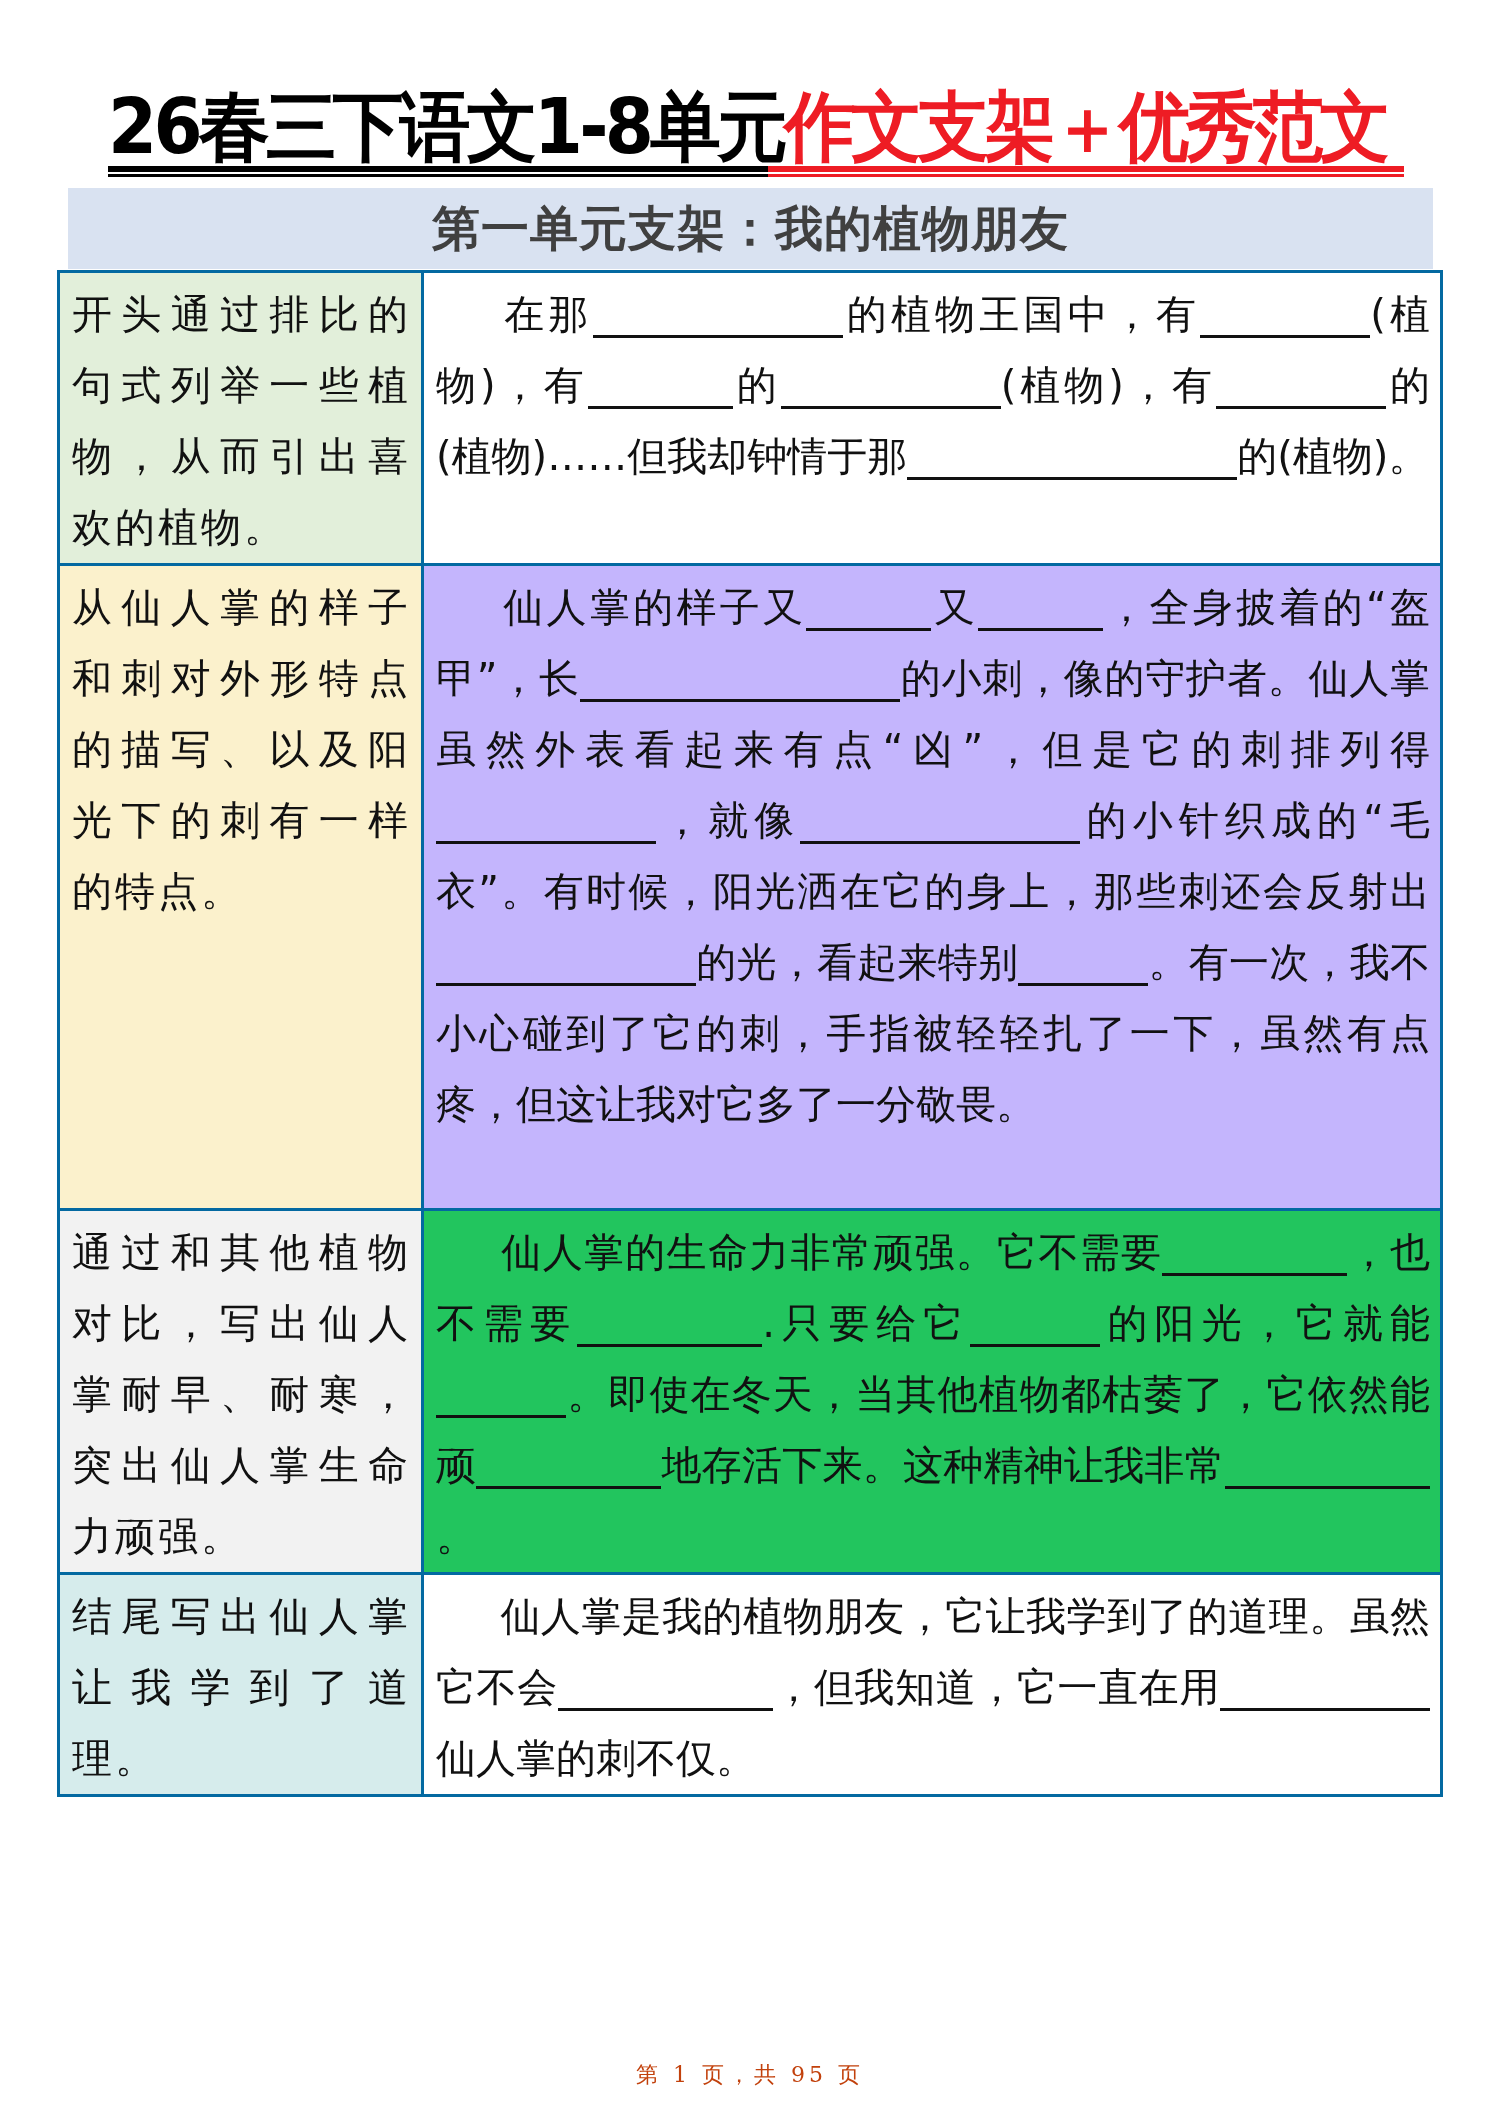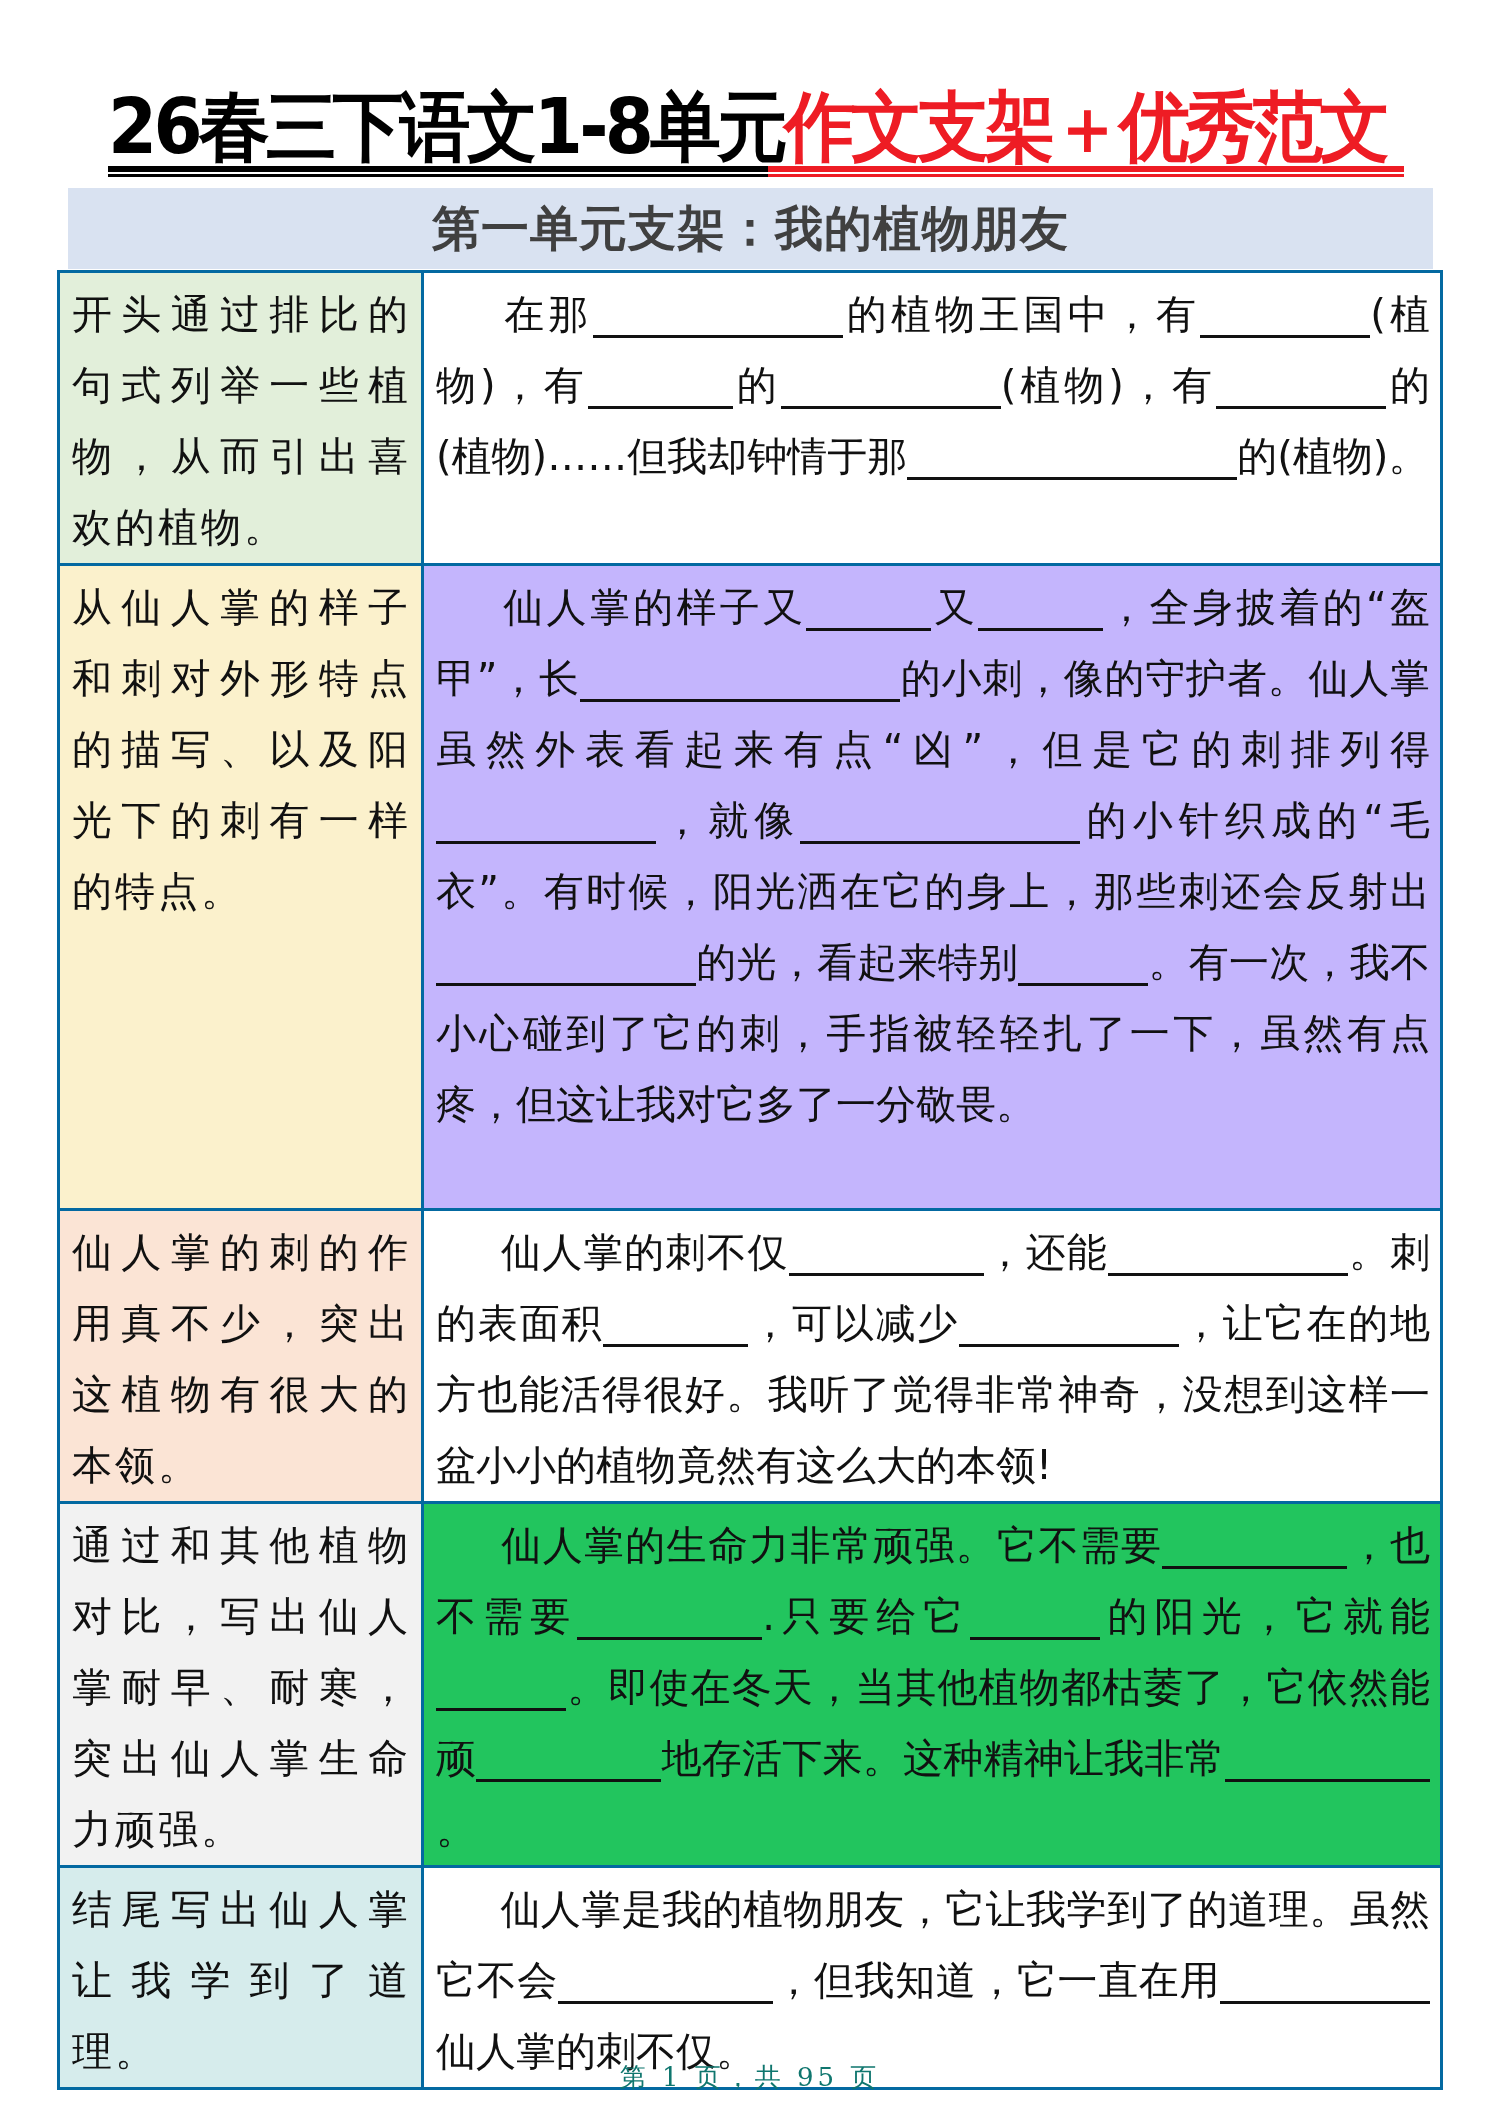--- a/index.html
+++ b/index.html
@@ -37,21 +37,21 @@
   .r1 .lead { background:#e2efda; } .r1 .body-cell { background:#ffffff; }
   .r2 .lead { background:#fbf1cc; } .r2 .body-cell { background:#c4b5fd; }
   .r3 .lead { background:#fbe4d5; } .r3 .body-cell { background:#ffffff; }
   .r4 .lead { background:#f2f2f2; } .r4 .body-cell { background:#22c55e; }
   .r5 .lead { background:#d6ecec; } .r5 .body-cell { background:#ffffff; }
 
   tr.r1 { height:285px; } tr.r2 { height:645px; } tr.r3 { height:283px; }
   tr.r4 { height:347px;margin-left:48px; } tr.r5 { height:215px; }
 
   .footer { position:absolute; left:0; width:1500px; top:2060px; text-align:center;
-            font-family:"DejaVu Serif","Liberation Serif",serif; font-size:26px; color:#0f766e;
+            font-family:"DejaVu Serif","Liberation Serif",serif; font-size:22px; color:#c2410c;
             letter-spacing:4px; }
 </style>
 </head>
 <body>
 
 <div class="title">
   <span class="t-black">26春三下语文1-8单元</span><span class="t-red">作文支架＋优秀范文</span>
 </div>
 <div class="title-underline">
   <div class="seg black">
@@ -71,24 +71,20 @@
 <table class="frame">
   <tbody id="rows-body">
       <tr class="r1">
         <td class="lead">开头通过排比的句式列举一些植物，从而引出喜欢的植物。</td>
         <td class="body-cell"><span class="indent"></span><span>在那</span><span class="blank" style="width: 250px;"></span><span>的植物王国中，有</span><span class="blank" style="width: 170px;"></span><span>(植物)，有</span><span class="blank" style="width: 145px;"></span><span>的</span><span class="blank" style="width: 220px;"></span><span>(植物)，有</span><span class="blank" style="width: 170px;"></span><span>的(植物)……但我却钟情于那</span><span class="blank" style="width: 330px;"></span><span>的(植物)。</span></td>
       </tr>
       <tr class="r2">
         <td class="lead">从仙人掌的样子和刺对外形特点的描写、以及阳光下的刺有一样的特点。</td>
         <td class="body-cell"><span class="indent"></span><span>仙人掌的样子又</span><span class="blank" style="width: 125px;"></span><span>又</span><span class="blank" style="width: 125px;"></span><span>，全身披着的“盔甲”，长</span><span class="blank" style="width: 320px;"></span><span>的小刺，像的守护者。仙人掌虽然外表看起来有点“凶”，但是它的刺排列得</span><span class="blank" style="width: 220px;"></span><span>，就像</span><span class="blank" style="width: 280px;"></span><span>的小针织成的“毛衣”。有时候，阳光洒在它的身上，那些刺还会反射出</span><span class="blank" style="width: 260px;"></span><span>的光，看起来特别</span><span class="blank" style="width: 130px;"></span><span>。有一次，我不小心碰到了它的刺，手指被轻轻扎了一下，虽然有点疼，但这让我对它多了一分敬畏。</span></td>
       </tr>
-      <tr class="r3">
-        <td class="lead">仙人掌的刺的作用真不少，突出这植物有很大的本领。</td>
-        <td class="body-cell"><span class="indent"></span><span>仙人掌的刺不仅</span><span class="blank" style="width: 195px;"></span><span>，还能</span><span class="blank" style="width: 240px;"></span><span>。刺的表面积</span><span class="blank" style="width: 145px;"></span><span>，可以减少</span><span class="blank" style="width: 220px;"></span><span>，让它在的地方也能活得很好。我听了觉得非常神奇，没想到这样一盆小小的植物竟然有这么大的本领!</span></td>
-      </tr>
       <tr class="r4">
         <td class="lead">通过和其他植物对比，写出仙人掌耐早、耐寒，突出仙人掌生命力顽强。</td>
         <td class="body-cell"><span class="indent"></span><span>仙人掌的生命力非常顽强。它不需要</span><span class="blank" style="width: 185px;"></span><span>，也不需要</span><span class="blank" style="width: 185px;"></span><span>.只要给它</span><span class="blank" style="width: 130px;"></span><span>的阳光，它就能</span><span class="blank" style="width: 130px;"></span><span>。即使在冬天，当其他植物都枯萎了，它依然能顽</span><span class="blank" style="width: 185px;"></span><span>地存活下来。这种精神让我非常</span><span class="blank" style="width: 205px;"></span><span>。</span></td>
       </tr>
       <tr class="r5">
         <td class="lead">结尾写出仙人掌让我学到了道理。</td>
         <td class="body-cell"><span class="indent"></span><span>仙人掌是我的植物朋友，它让我学到了的道理。虽然它不会</span><span class="blank" style="width: 215px;"></span><span>，但我知道，它一直在用</span><span class="blank" style="width: 210px;"></span><span>仙人掌的刺不仅。</span></td>
       </tr>
     </tbody>
 </table>

